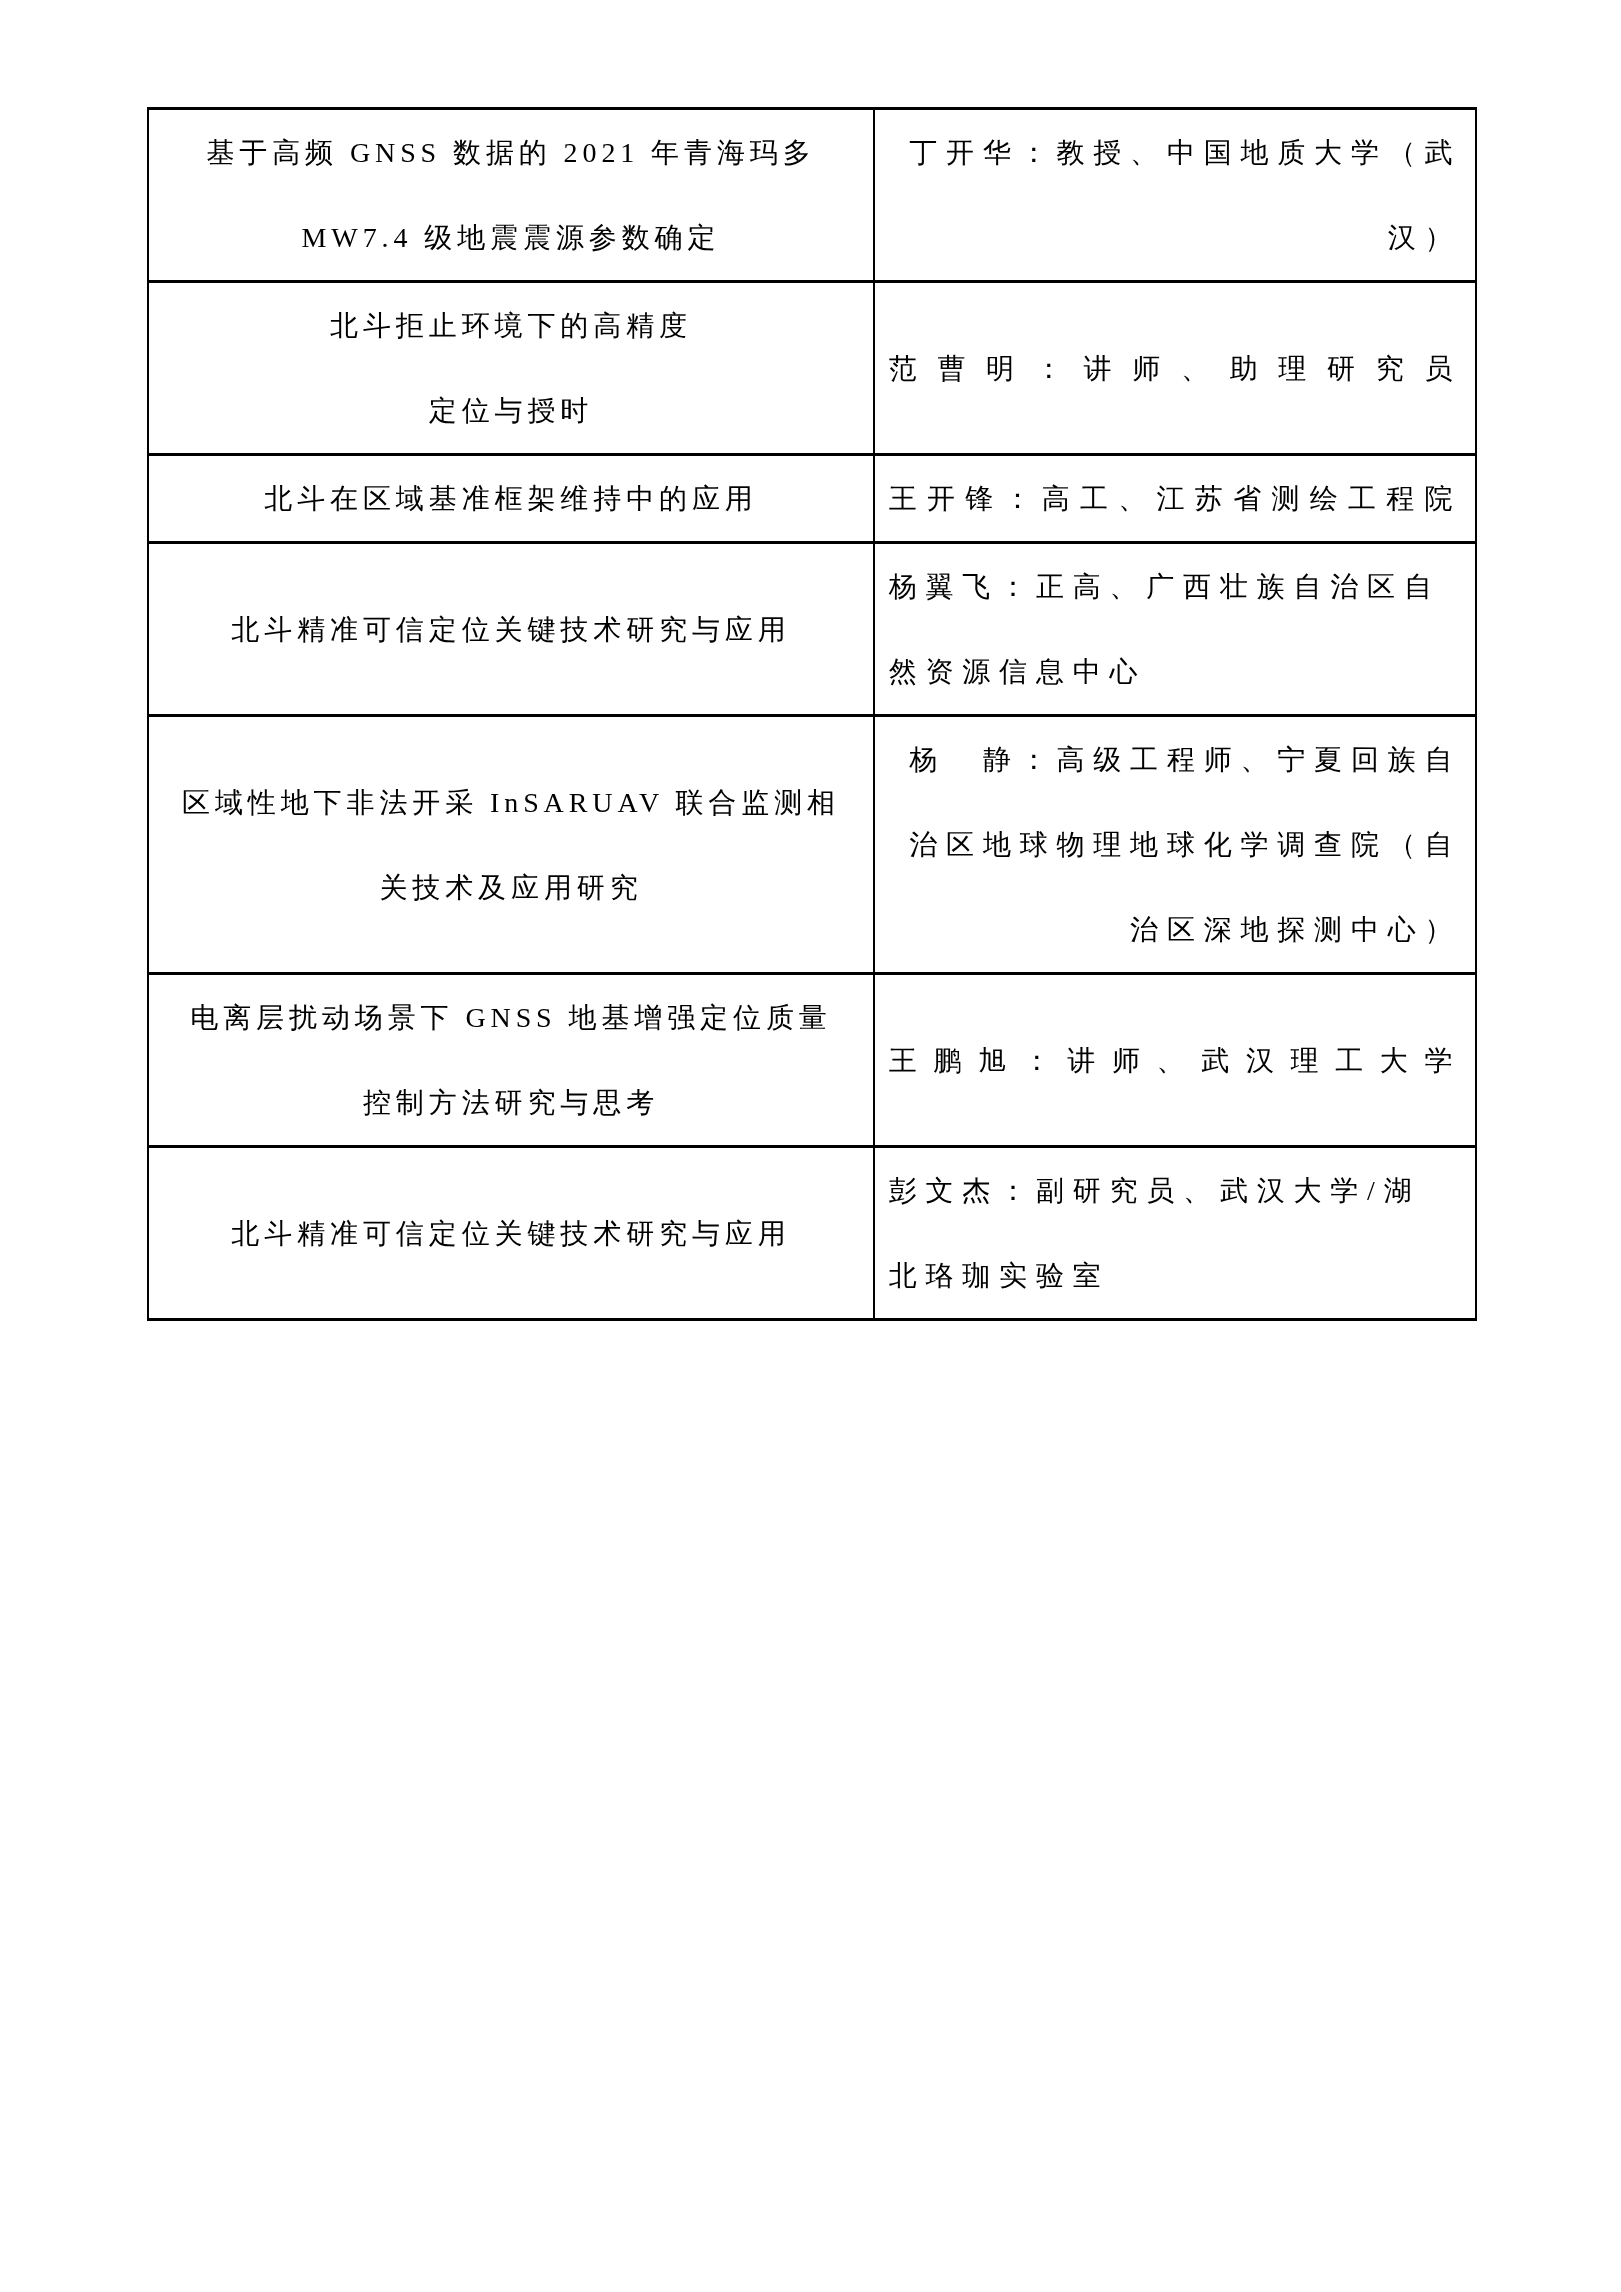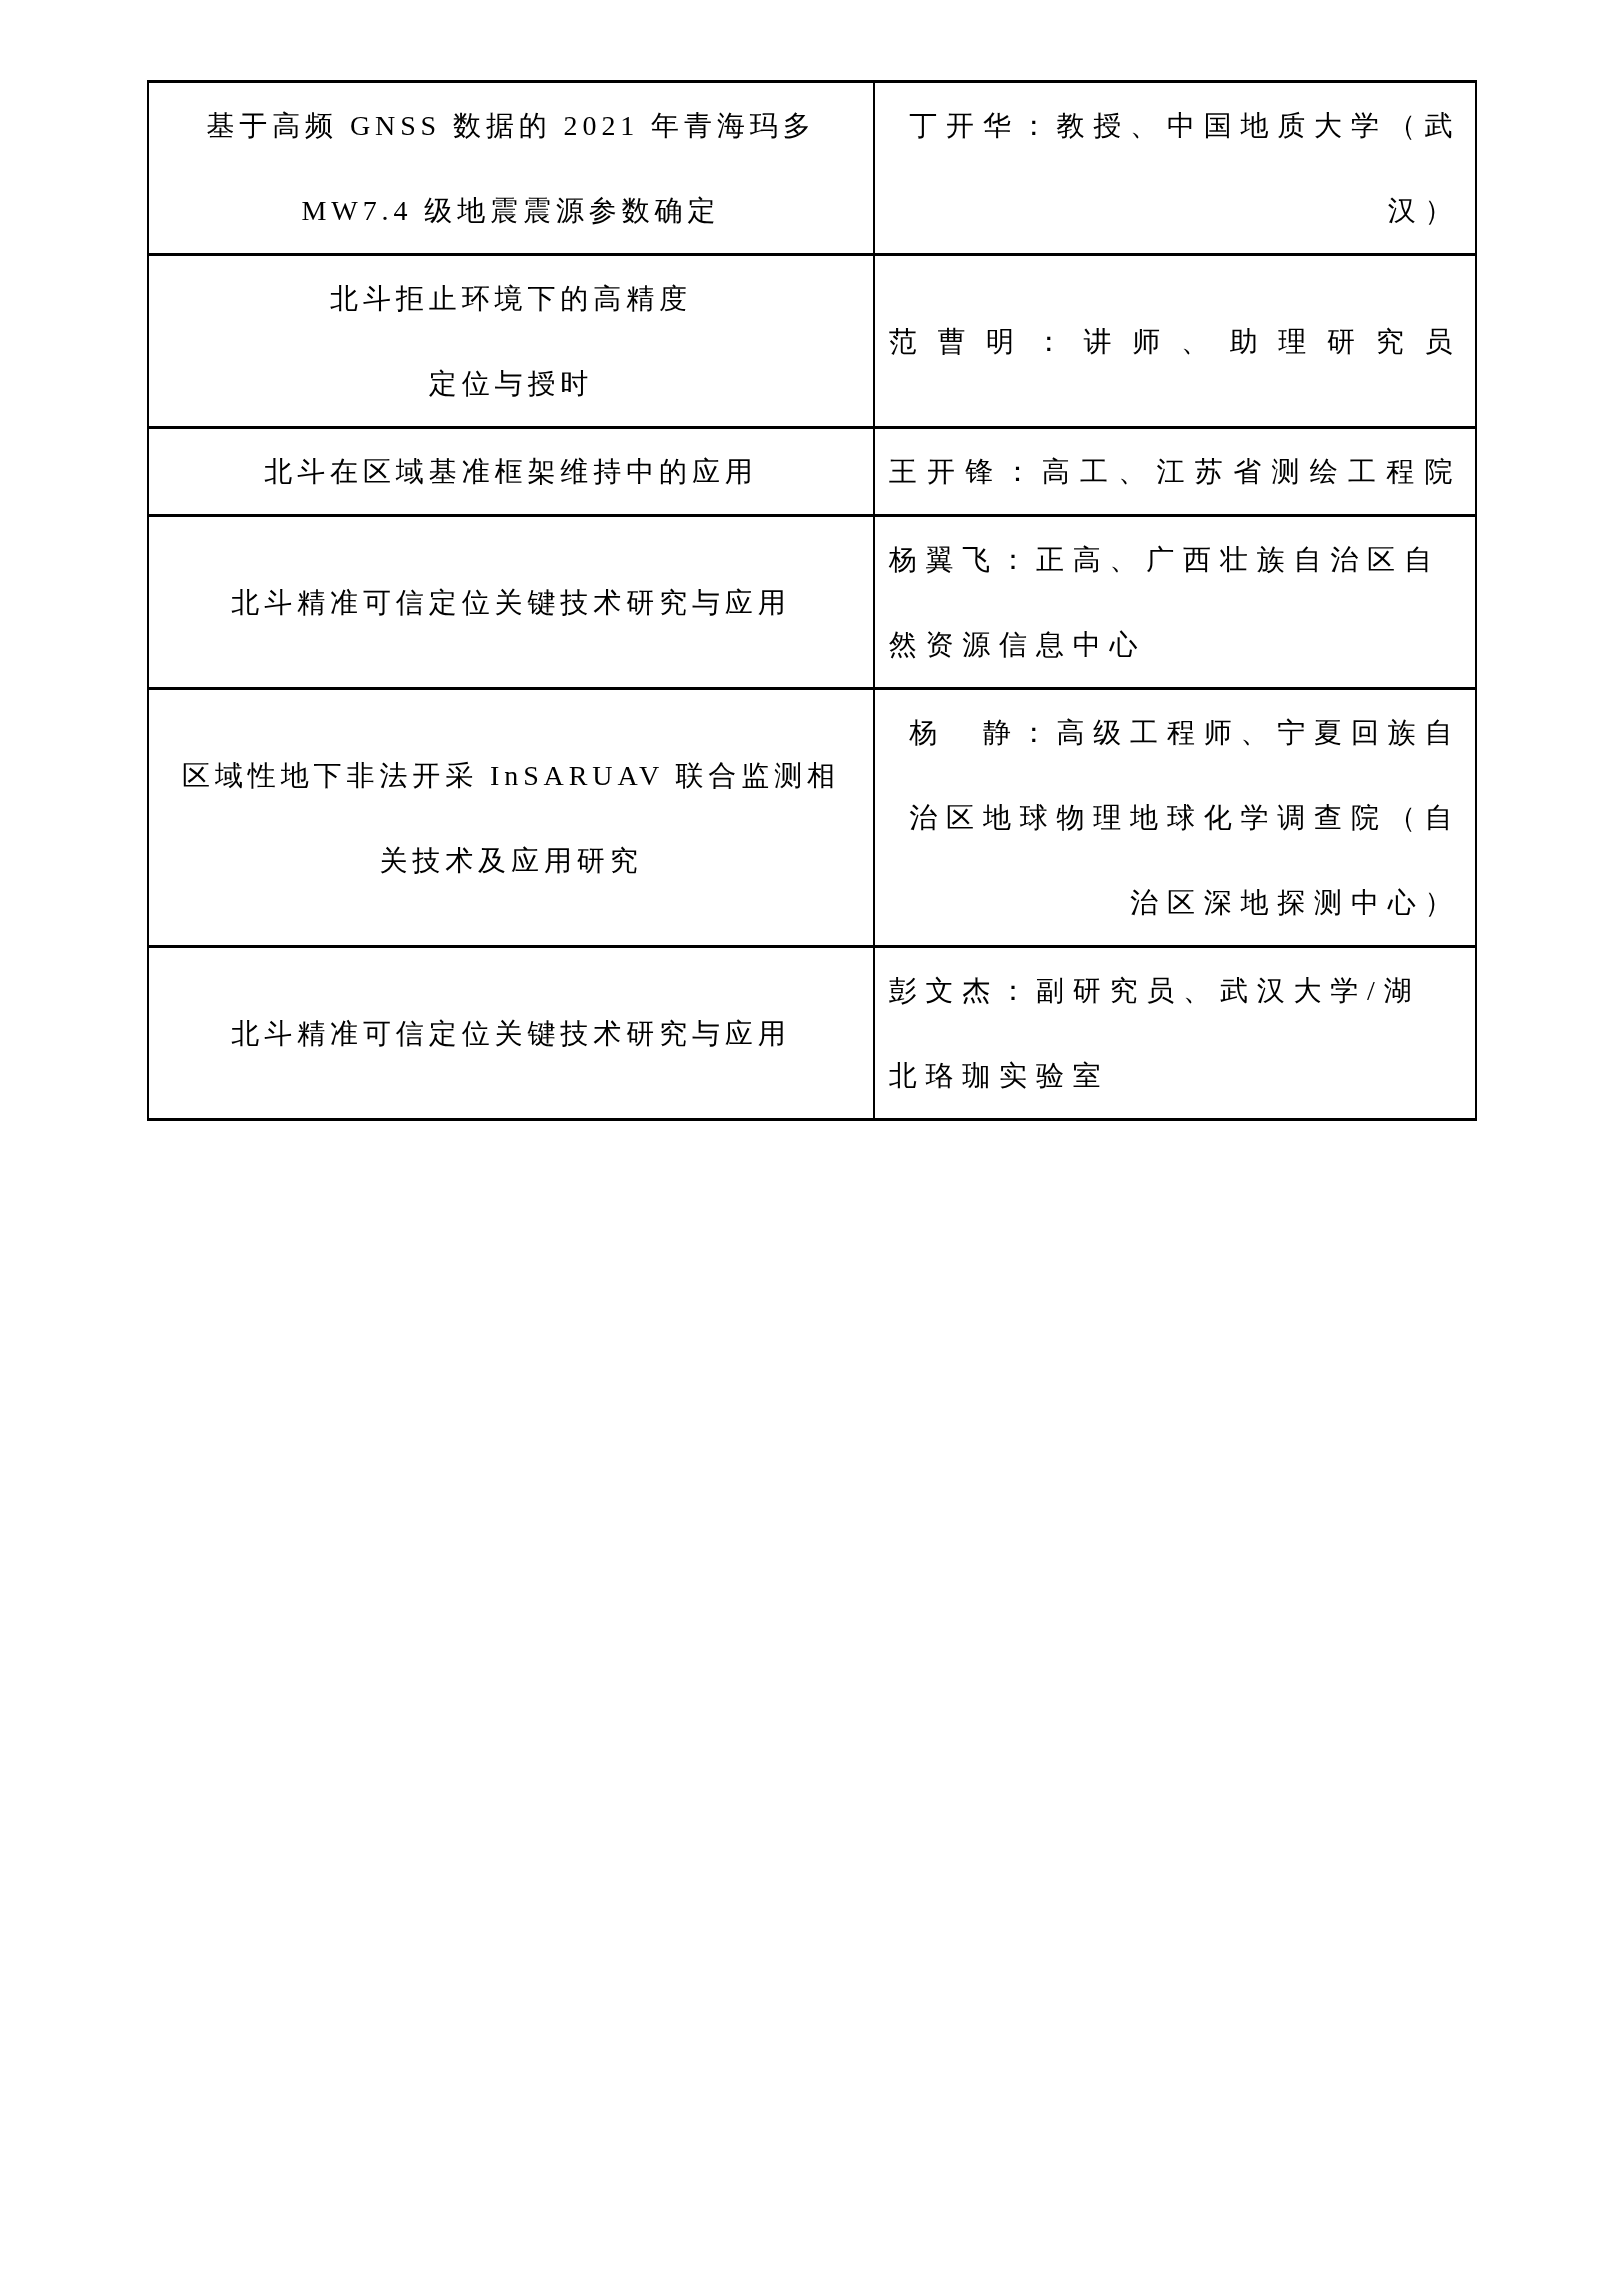--- a/index.html
+++ b/index.html
@@ -17,21 +17,21 @@
   .page {
     position: absolute;
     left: 0; top: 0;
     width: 1621px;
     height: 2293px;
     background: #ffffff;
   }
   table.talks {
     position: absolute;
     left: 147px;
-    top: 80px;
+    top: 107px;
     width: 1328px;
     border-collapse: collapse;
     table-layout: fixed;
     padding-left: 27px;
   }
   table.talks, table.talks td {
     border: 2.9px solid #000000;
   }
   table.talks td {
     border-left-width: 2px;
@@ -88,20 +88,25 @@
 然资源信息中心</td>
       </tr>
       <tr style="height:255px">
         <td class="title-cell">区域性地下非法开采 InSARUAV 联合监测相
 关技术及应用研究</td>
         <td class="speaker-cell sp-center">杨　静：高级工程师、宁夏回族自
 治区地球物理地球化学调查院（自
 治区深地探测中心）</td>
       </tr>
       <tr style="height:173px">
+        <td class="title-cell">电离层扰动场景下 GNSS 地基增强定位质量
+控制方法研究与思考</td>
+        <td class="speaker-cell sp-spread">王鹏旭：讲师、武汉理工大学</td>
+      </tr>
+      <tr style="height:173px">
         <td class="title-cell">北斗精准可信定位关键技术研究与应用</td>
         <td class="speaker-cell sp-left">彭文杰：副研究员、武汉大学/湖
 北珞珈实验室</td>
       </tr>
     </tbody>
   </table>
 </div>
 
 
 </body></html>

